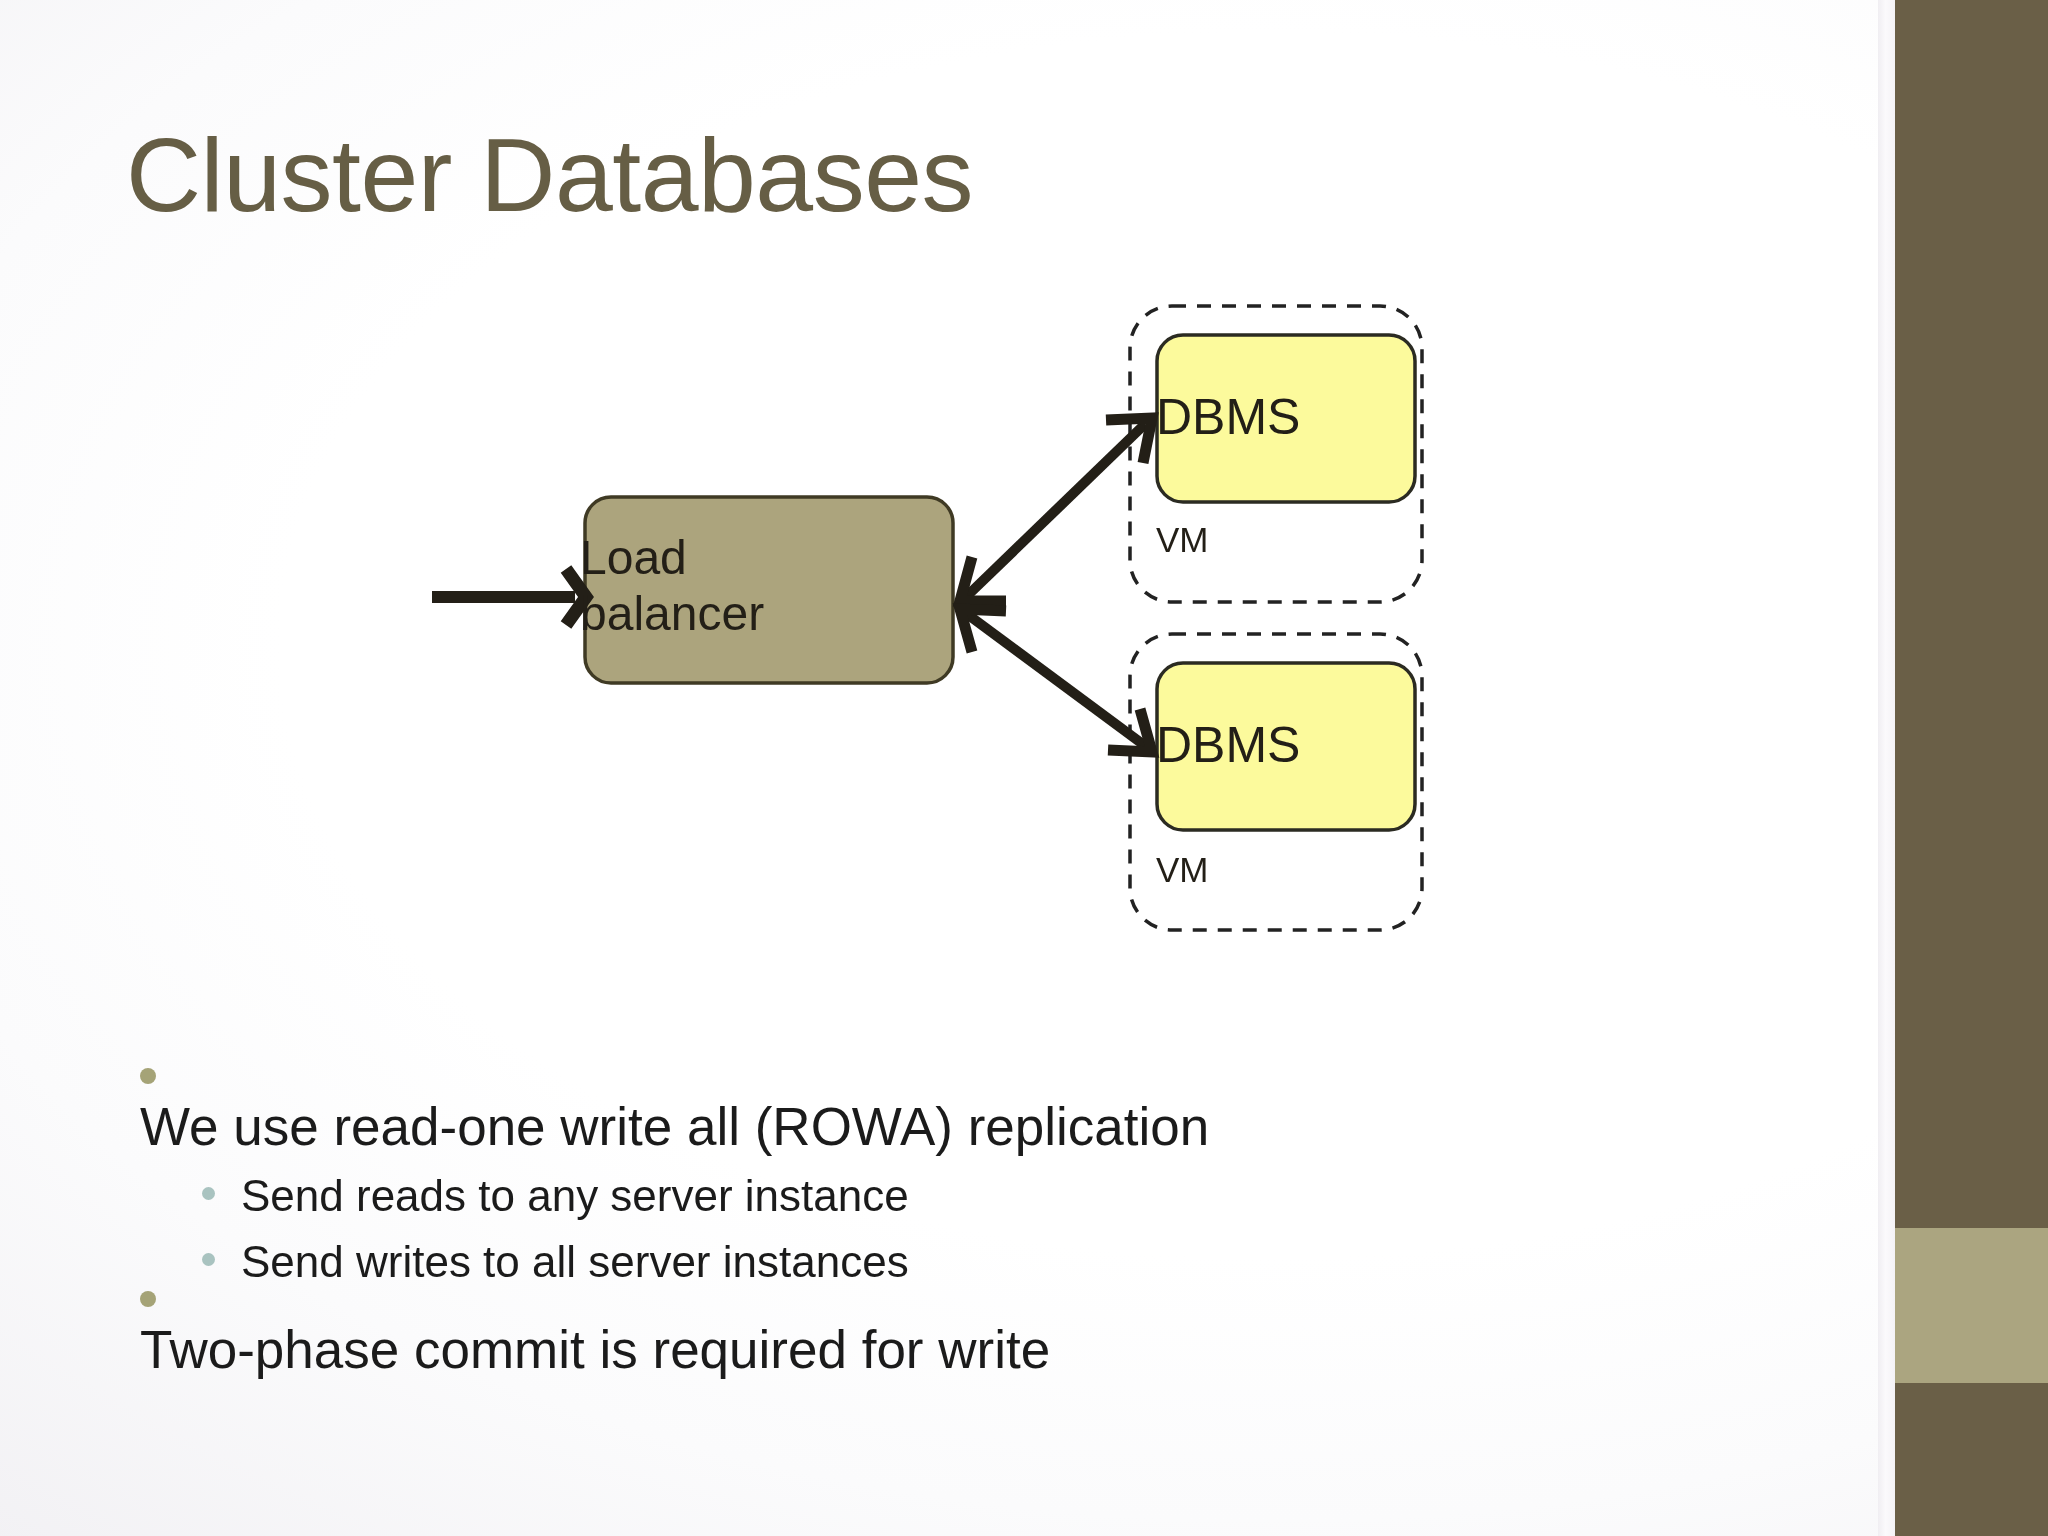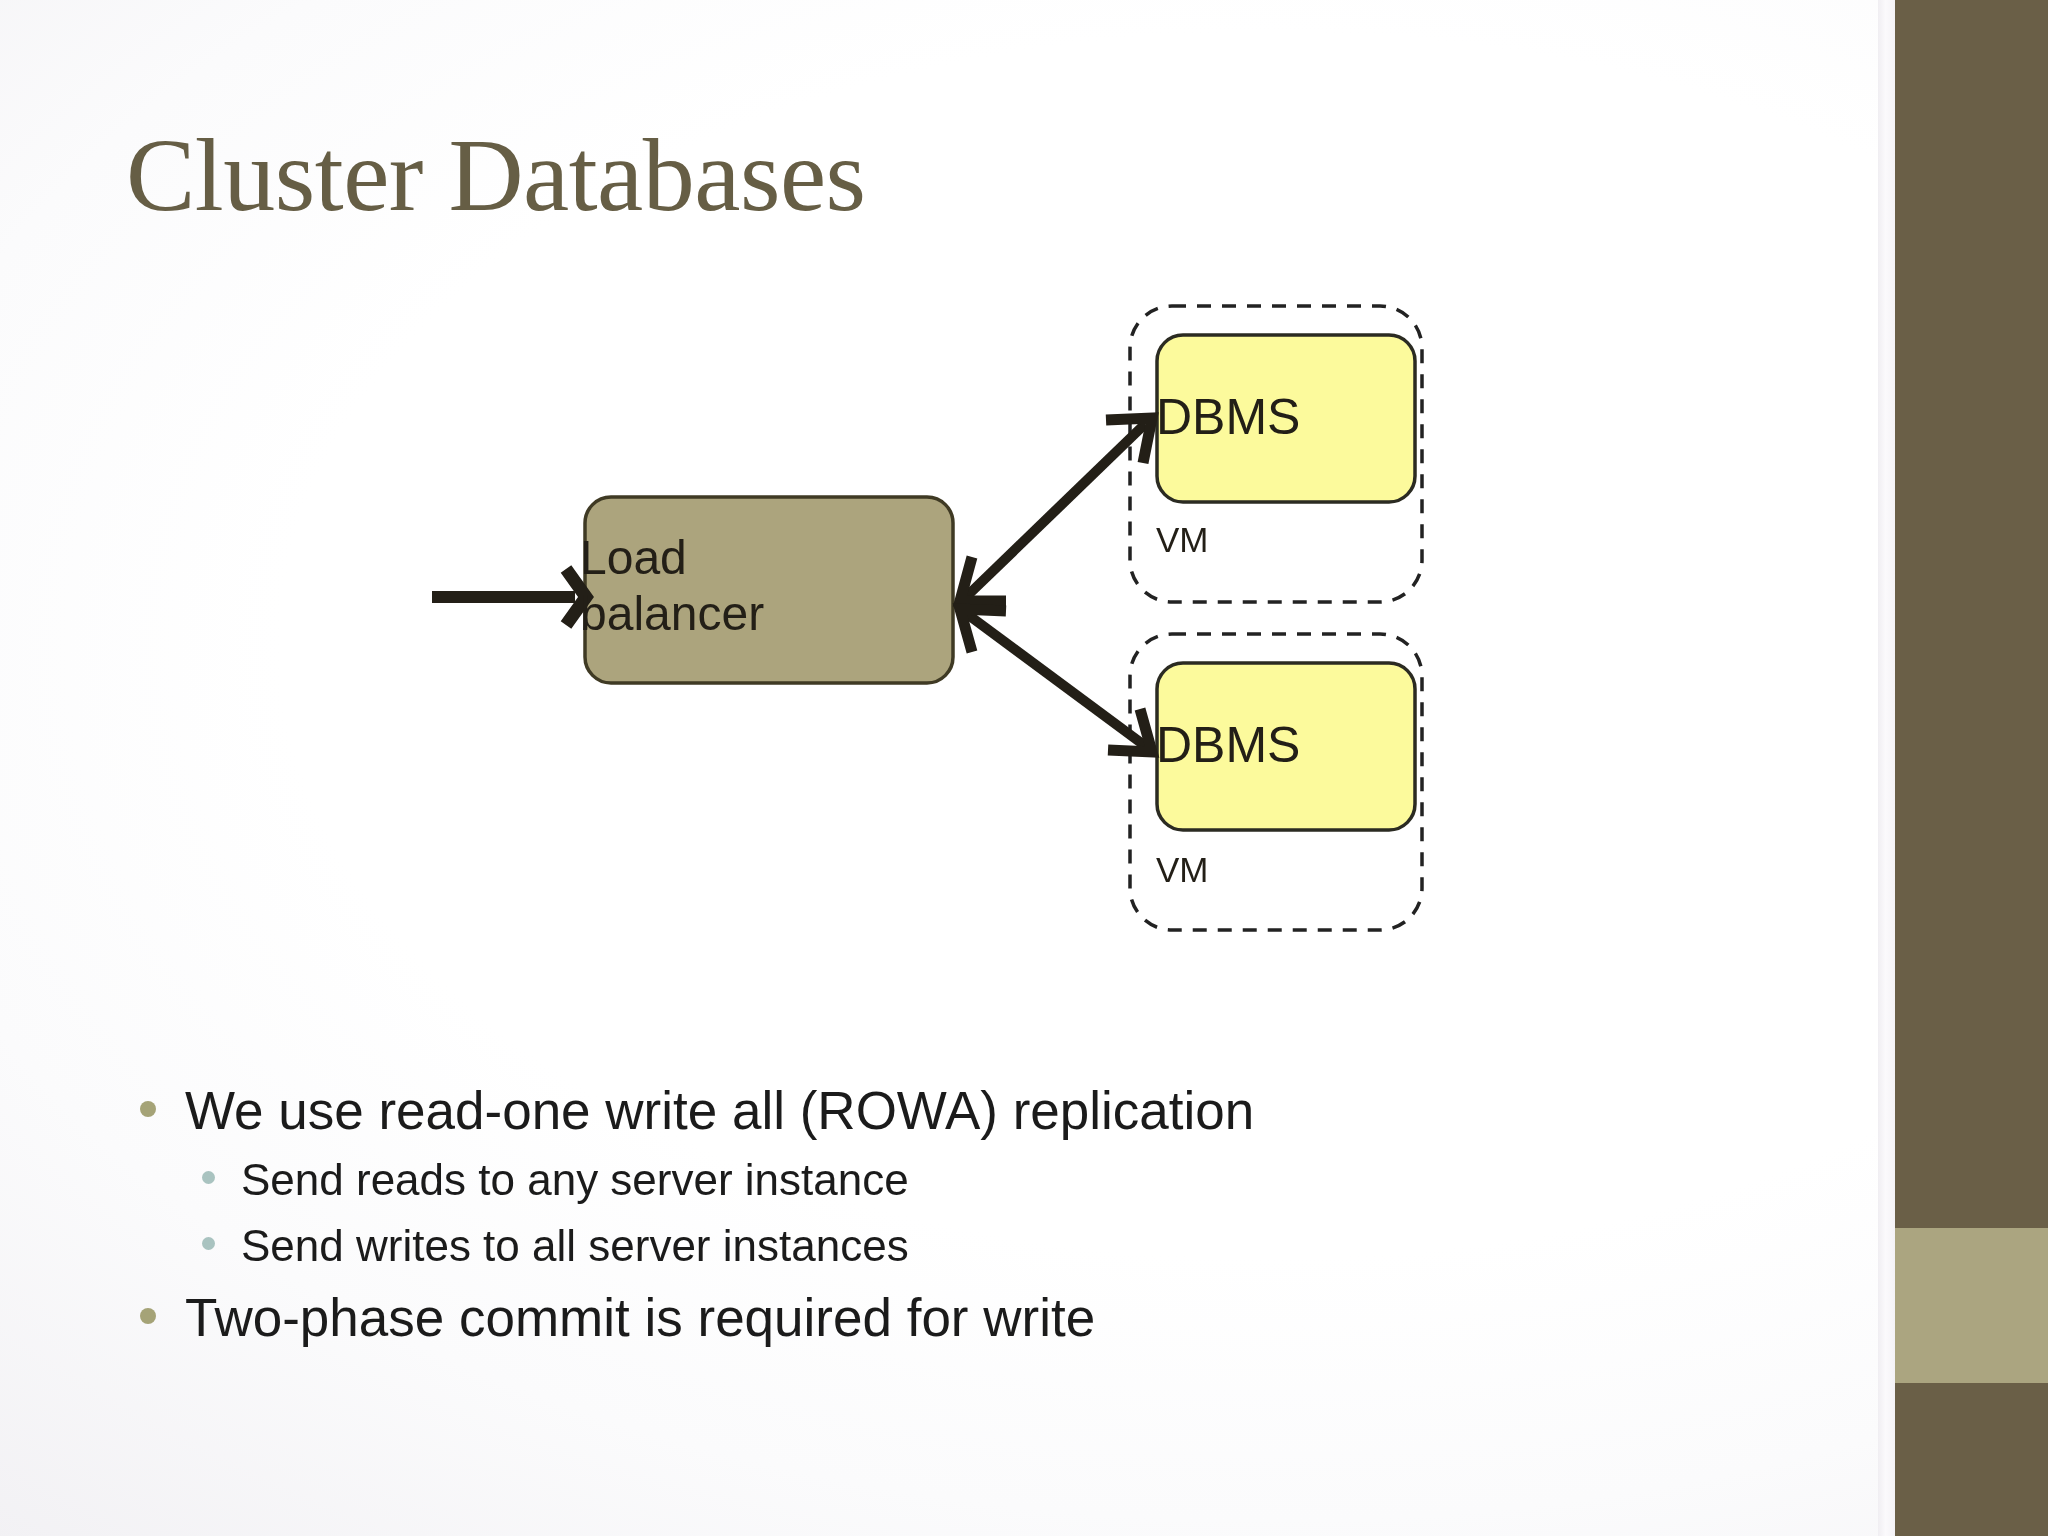--- a/index.html
+++ b/index.html
@@ -34,21 +34,21 @@
   }
   .side-bar.top    { top: 0;      height: 1228px; }
   .side-bar.light  { top: 1228px; height: 155px; background: #aba580; }
   .side-bar.bottom { top: 1383px; height: 153px; }
 
   
   .title {
     position: absolute;
     left: 126px;
     top: 120px;
-    font-family: Liberation Serif, serif;
+    font-family: Liberation Sans, sans-serif;
     font-size: 104px;
     line-height: 1.06;
     color: #665E45;
     letter-spacing: -0.5px;
     white-space: nowrap;
   }
 
   
   .diagram {
     position: absolute;
@@ -105,21 +105,21 @@
     color: #1b1b1b;
     font-family: "Liberation Sans", sans-serif;
   }
   .bullet .dot {
     flex: 0 0 auto;
     border-radius: 50%;
     display: inline-block;
   }
   .bullet .txt { display: inline-block; }
 
-  .lvl1 { font-size: 53px; margin-bottom: 14px; }
+  .lvl1 { font-size: 53px; margin-bottom: 14px; flex-direction: column; }
   .lvl1 .dot {
     width: 16px; height: 16px;
     background: #A5A377;
     margin-right: 29px;
     transform: translateY(-12px);
   }
   .lvl2 { font-size: 44px; margin-bottom: 16px; padding-left: 62px; }
   .lvl2 .dot {
     width: 13px; height: 13px;
     background: #A9C3C0;

